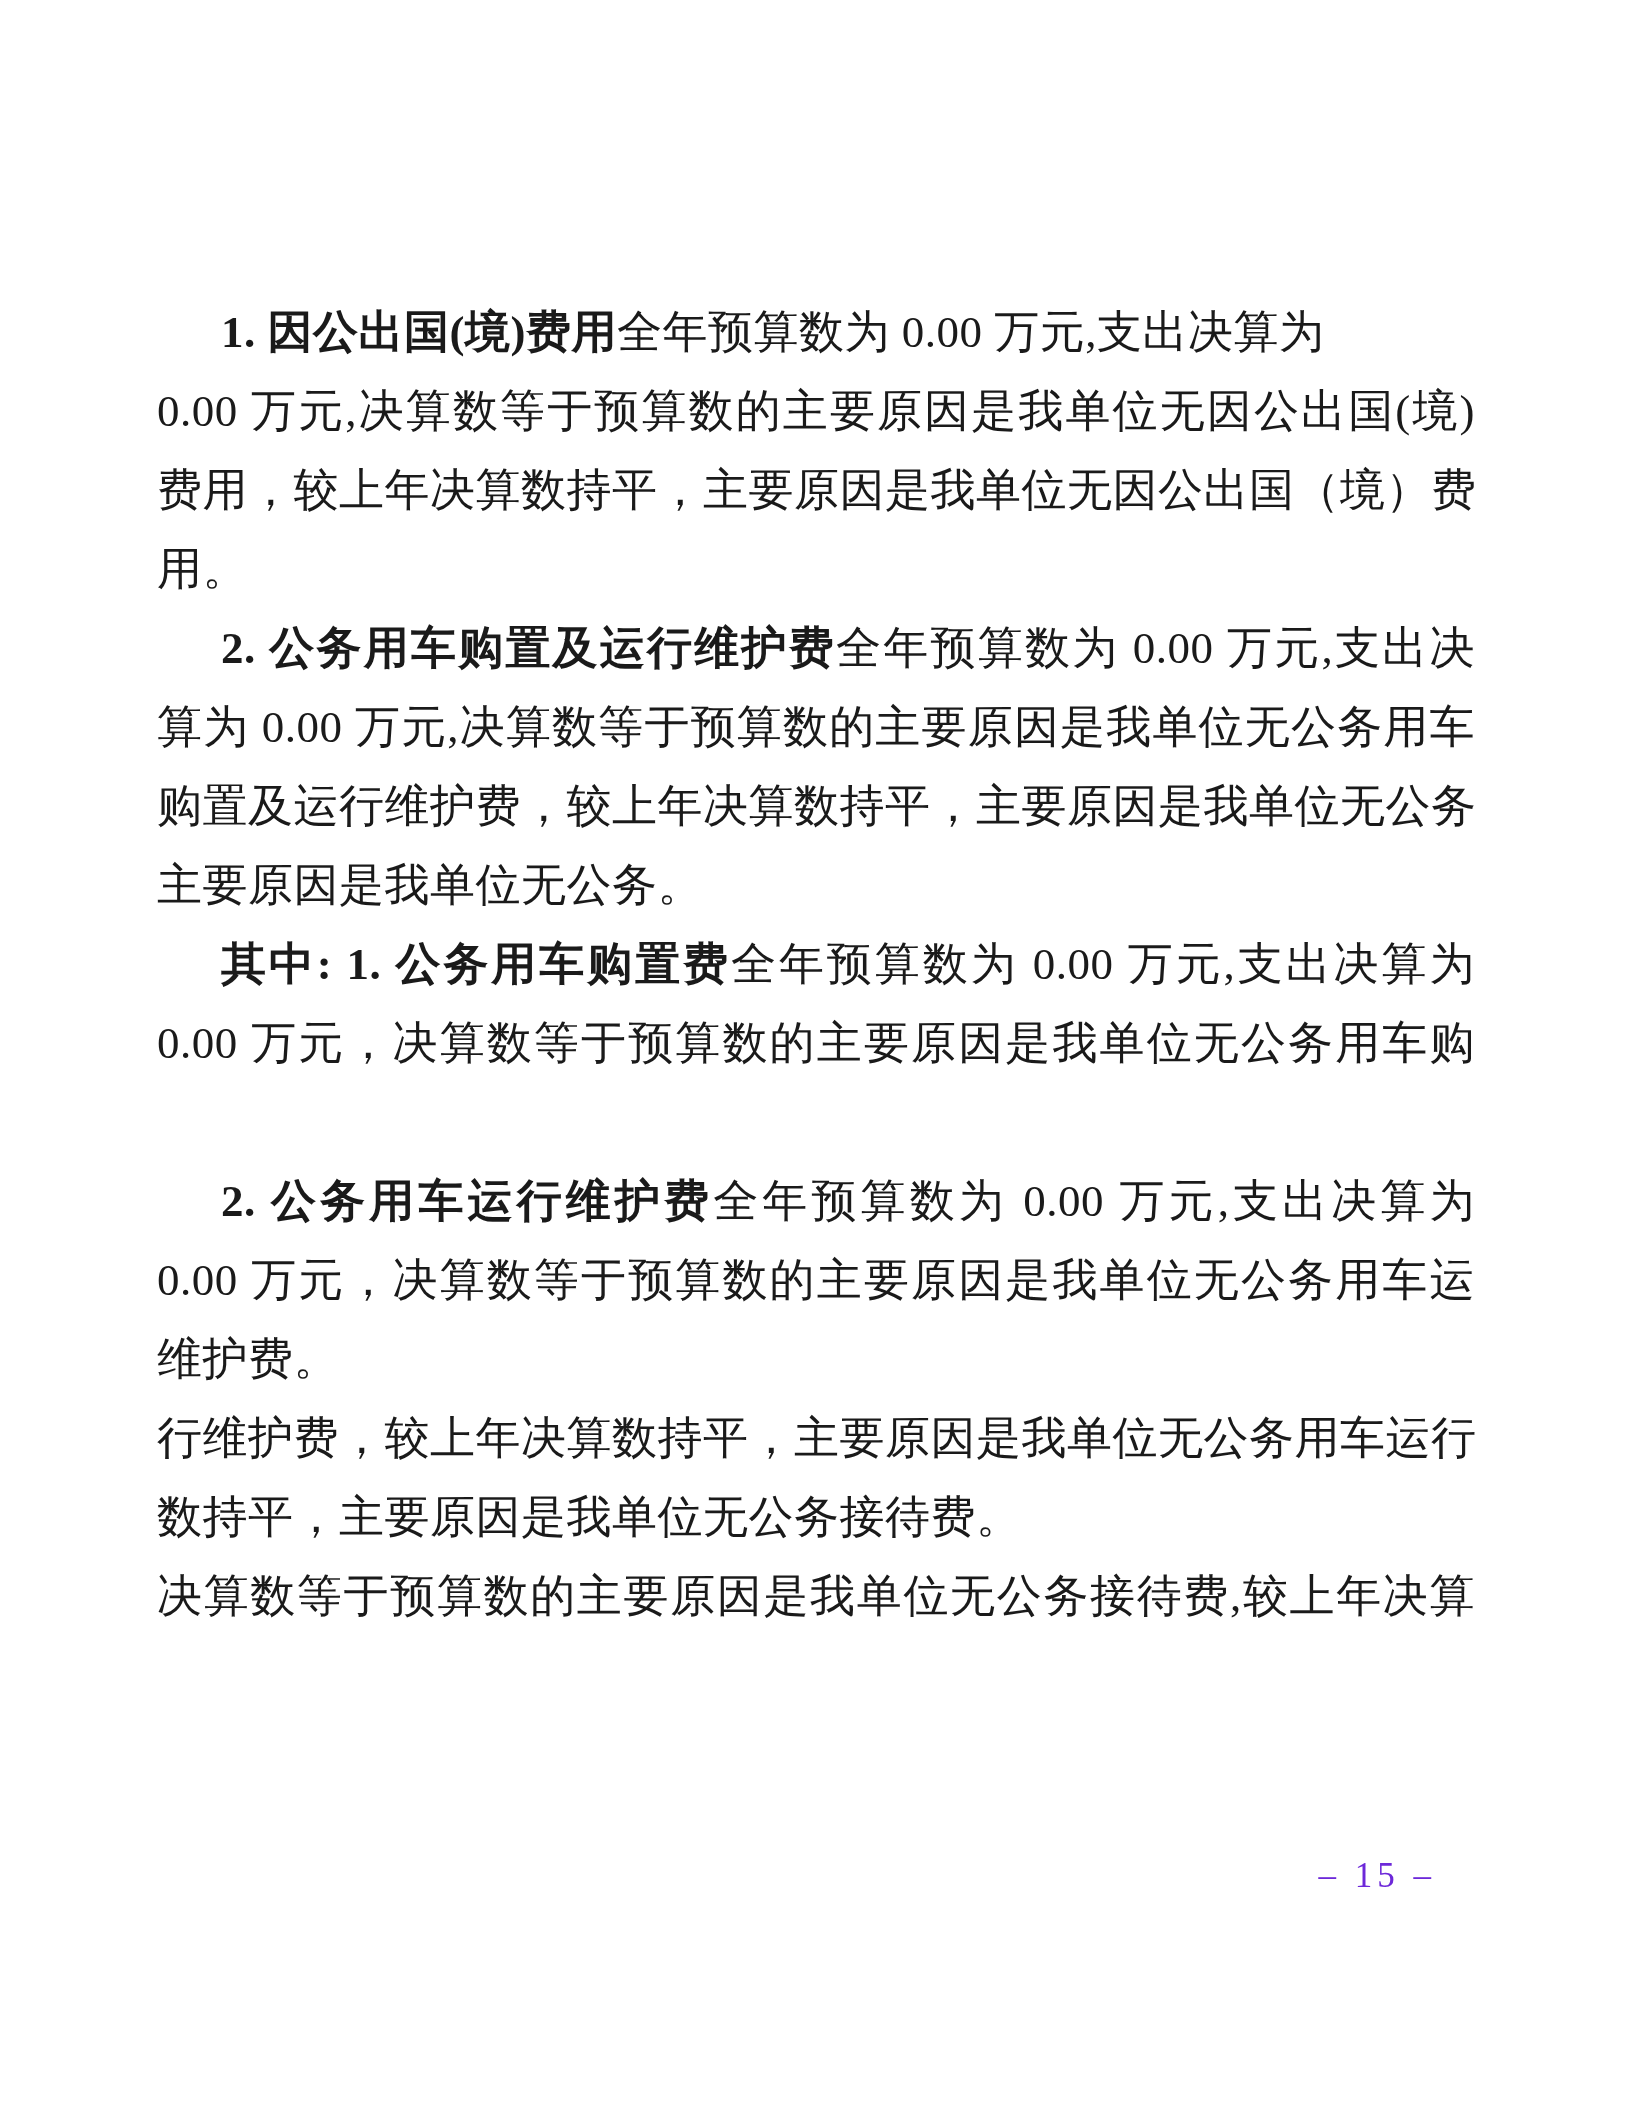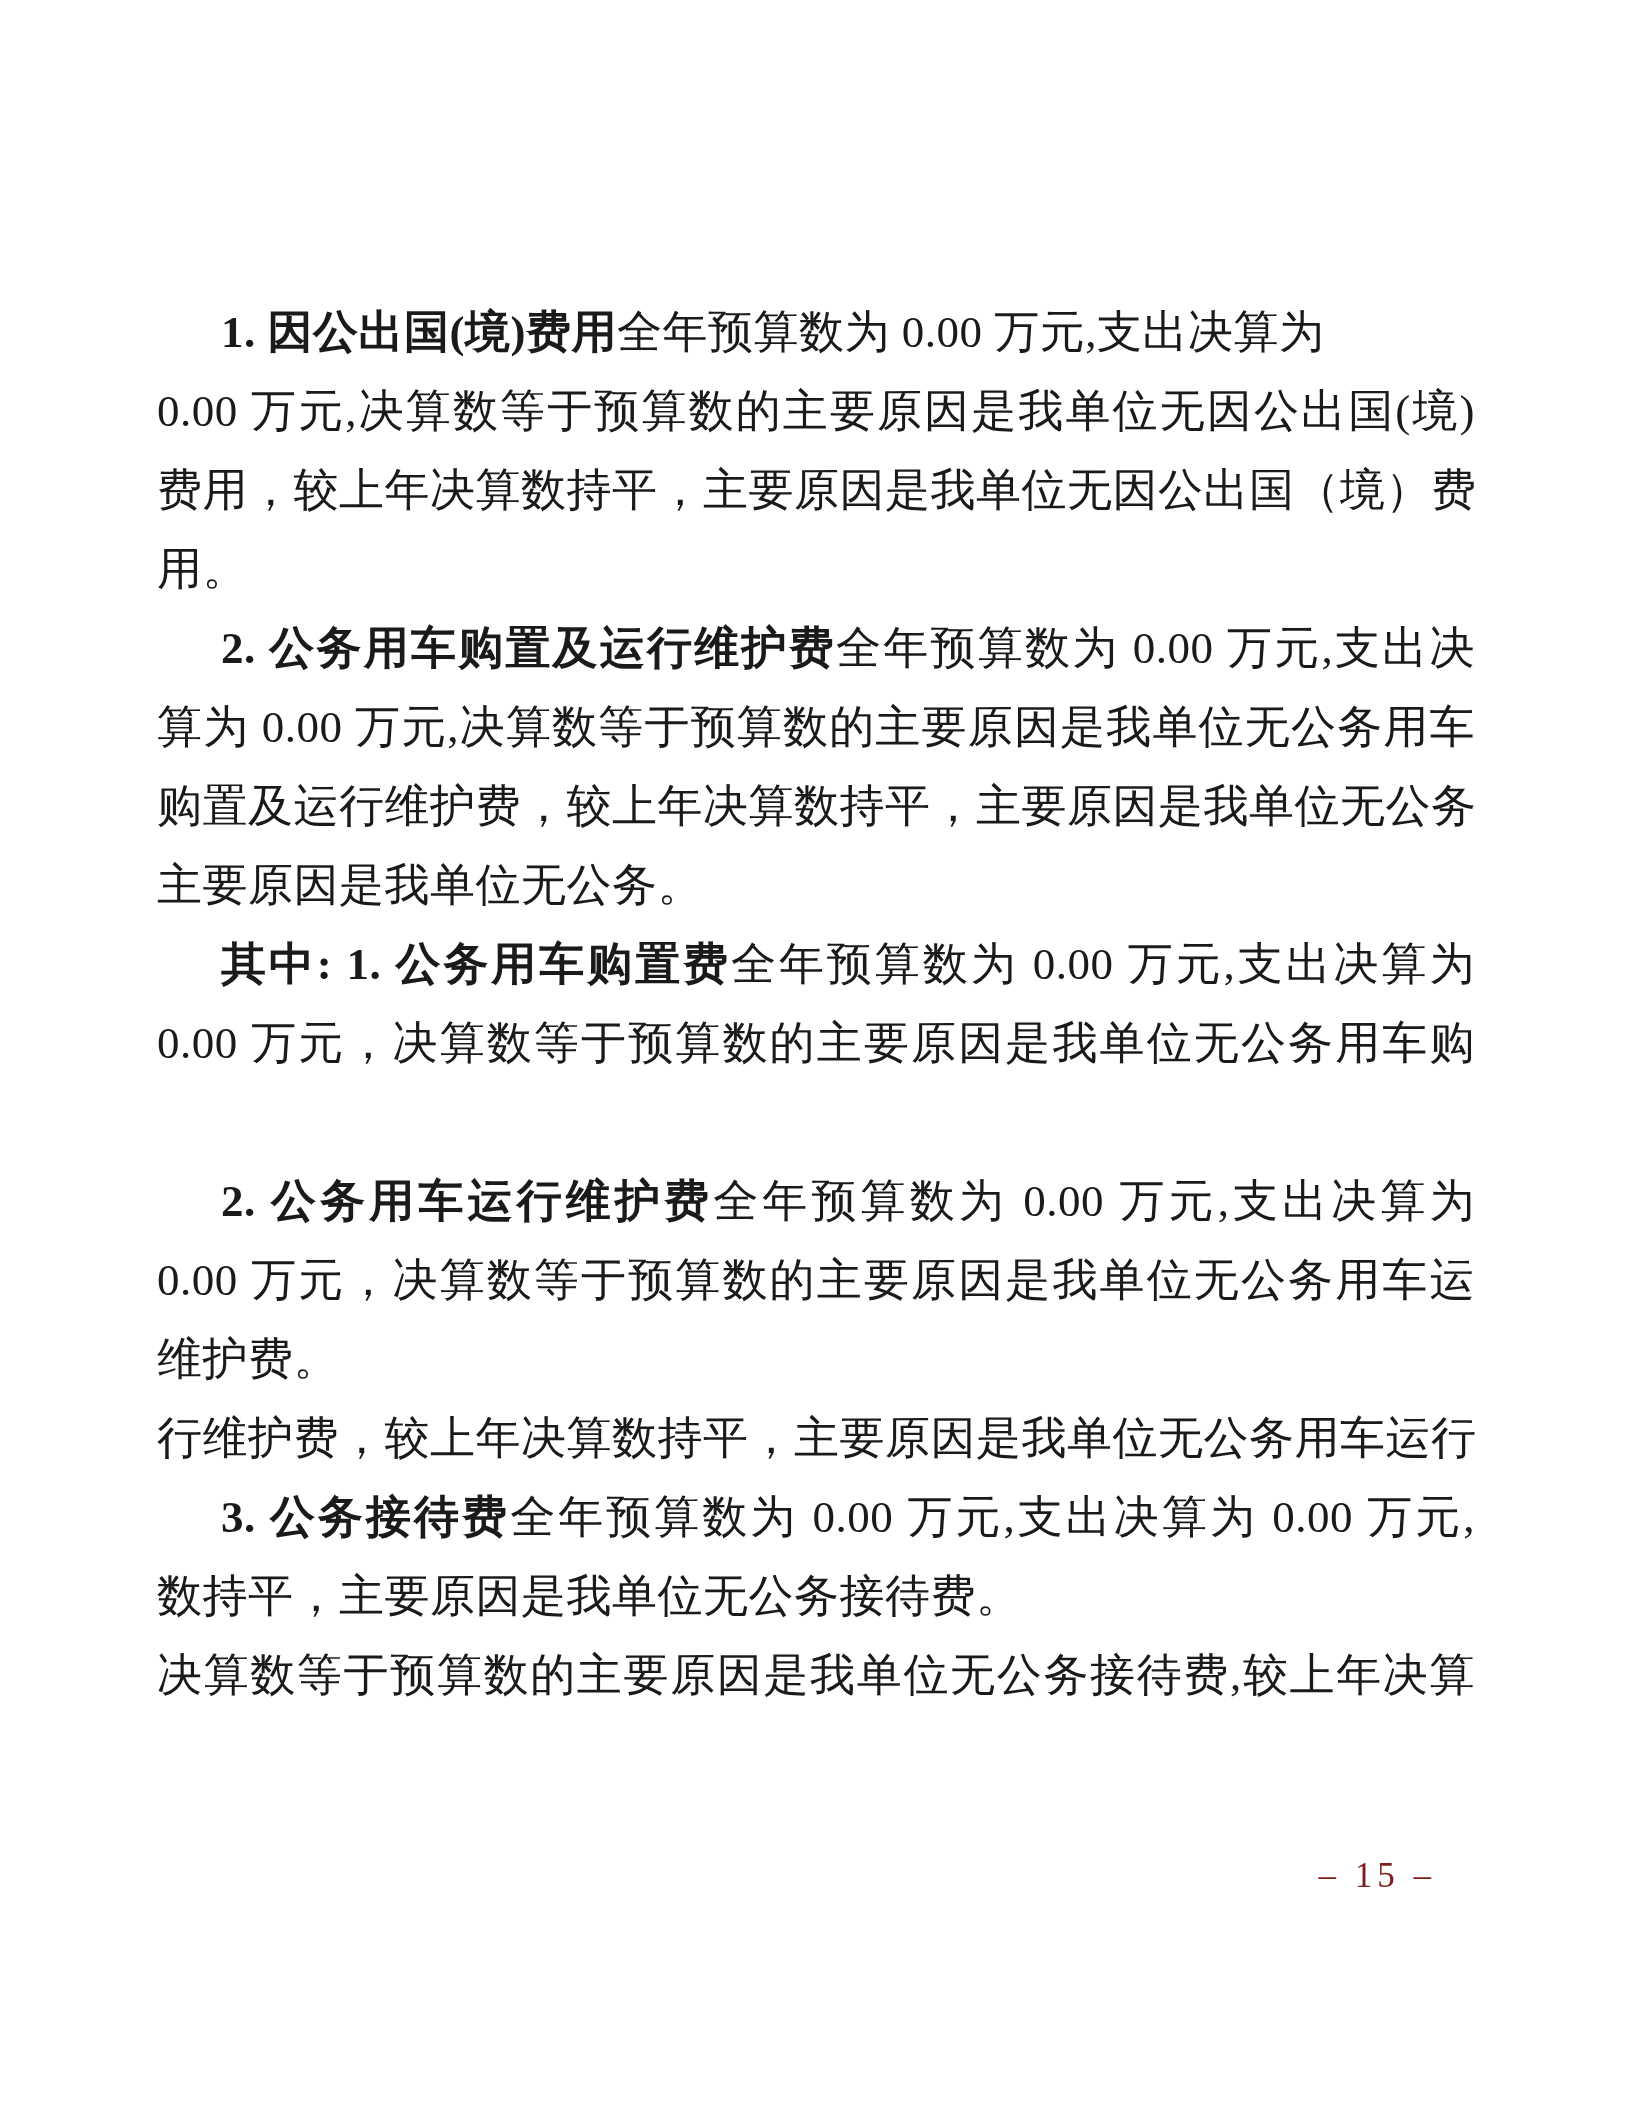--- a/index.html
+++ b/index.html
@@ -32,21 +32,21 @@
     text-justify: inter-character;
   }
   .line.blank { height: 79px; }
   .b { font-weight: 700; }
   .page-number {
     position: absolute;
     top: 1856px;
     right: 196px;
     font-size: 35px;
     letter-spacing: 5px;
-    color: #7f1d1d;
+    color: #6d28d9;
   }
 </style>
 </head>
 <body>
 
 <main class="text-block">
 
   <div class="line indent"><span class="b">1. 因公出国(境)费用</span><span>全年预算数为 0.00 万元,支出决算为</span></div>
   <div class="line fill"><span>0.00 万元,决算数等于预算数的主要原因是我单位无因公出国(境)</span></div>
   <div class="line fill"><span>费用，较上年决算数持平，主要原因是我单位无因公出国（境）费</span></div>
@@ -60,19 +60,18 @@
   <div class="line indent fill"><span class="b">其中: 1. 公务用车购置费</span><span>全年预算数为 0.00 万元,支出决算为</span></div>
   <div class="line fill"><span>0.00 万元，决算数等于预算数的主要原因是我单位无公务用车购</span></div>
 
   <div class="line blank"></div>
 
   <div class="line indent fill"><span class="b">2. 公务用车运行维护费</span><span>全年预算数为 0.00 万元,支出决算为</span></div>
   <div class="line fill"><span>0.00 万元，决算数等于预算数的主要原因是我单位无公务用车运</span></div>
   <div class="line"><span>维护费。</span></div>
   <div class="line fill"><span>行维护费，较上年决算数持平，主要原因是我单位无公务用车运行</span></div>
 
-  <div class="line indent fill"><span class="b">3. 公务接待费</span><span>全年预算数为 0.00 万元,支出决算为 0.00 万元,</span></div>
   <div class="line"><span>数持平，主要原因是我单位无公务接待费。</span></div>
   <div class="line fill"><span>决算数等于预算数的主要原因是我单位无公务接待费,较上年决算</span></div>
 
 </main>
 
 <div class="page-number">– 15 –</div>
 
 </body></html>

